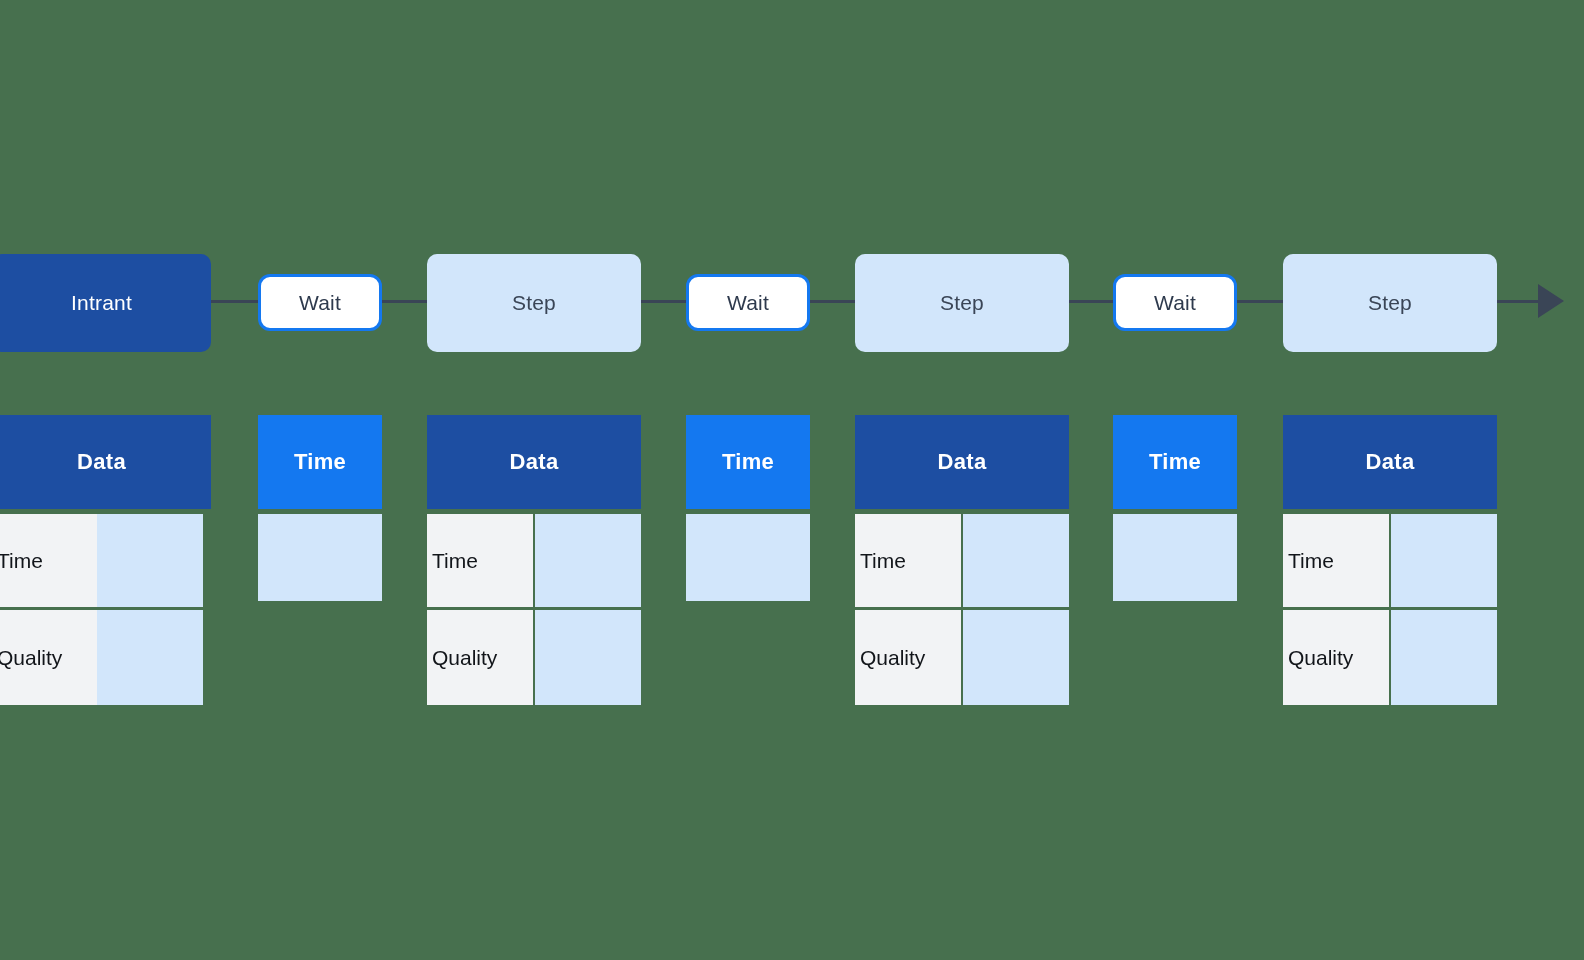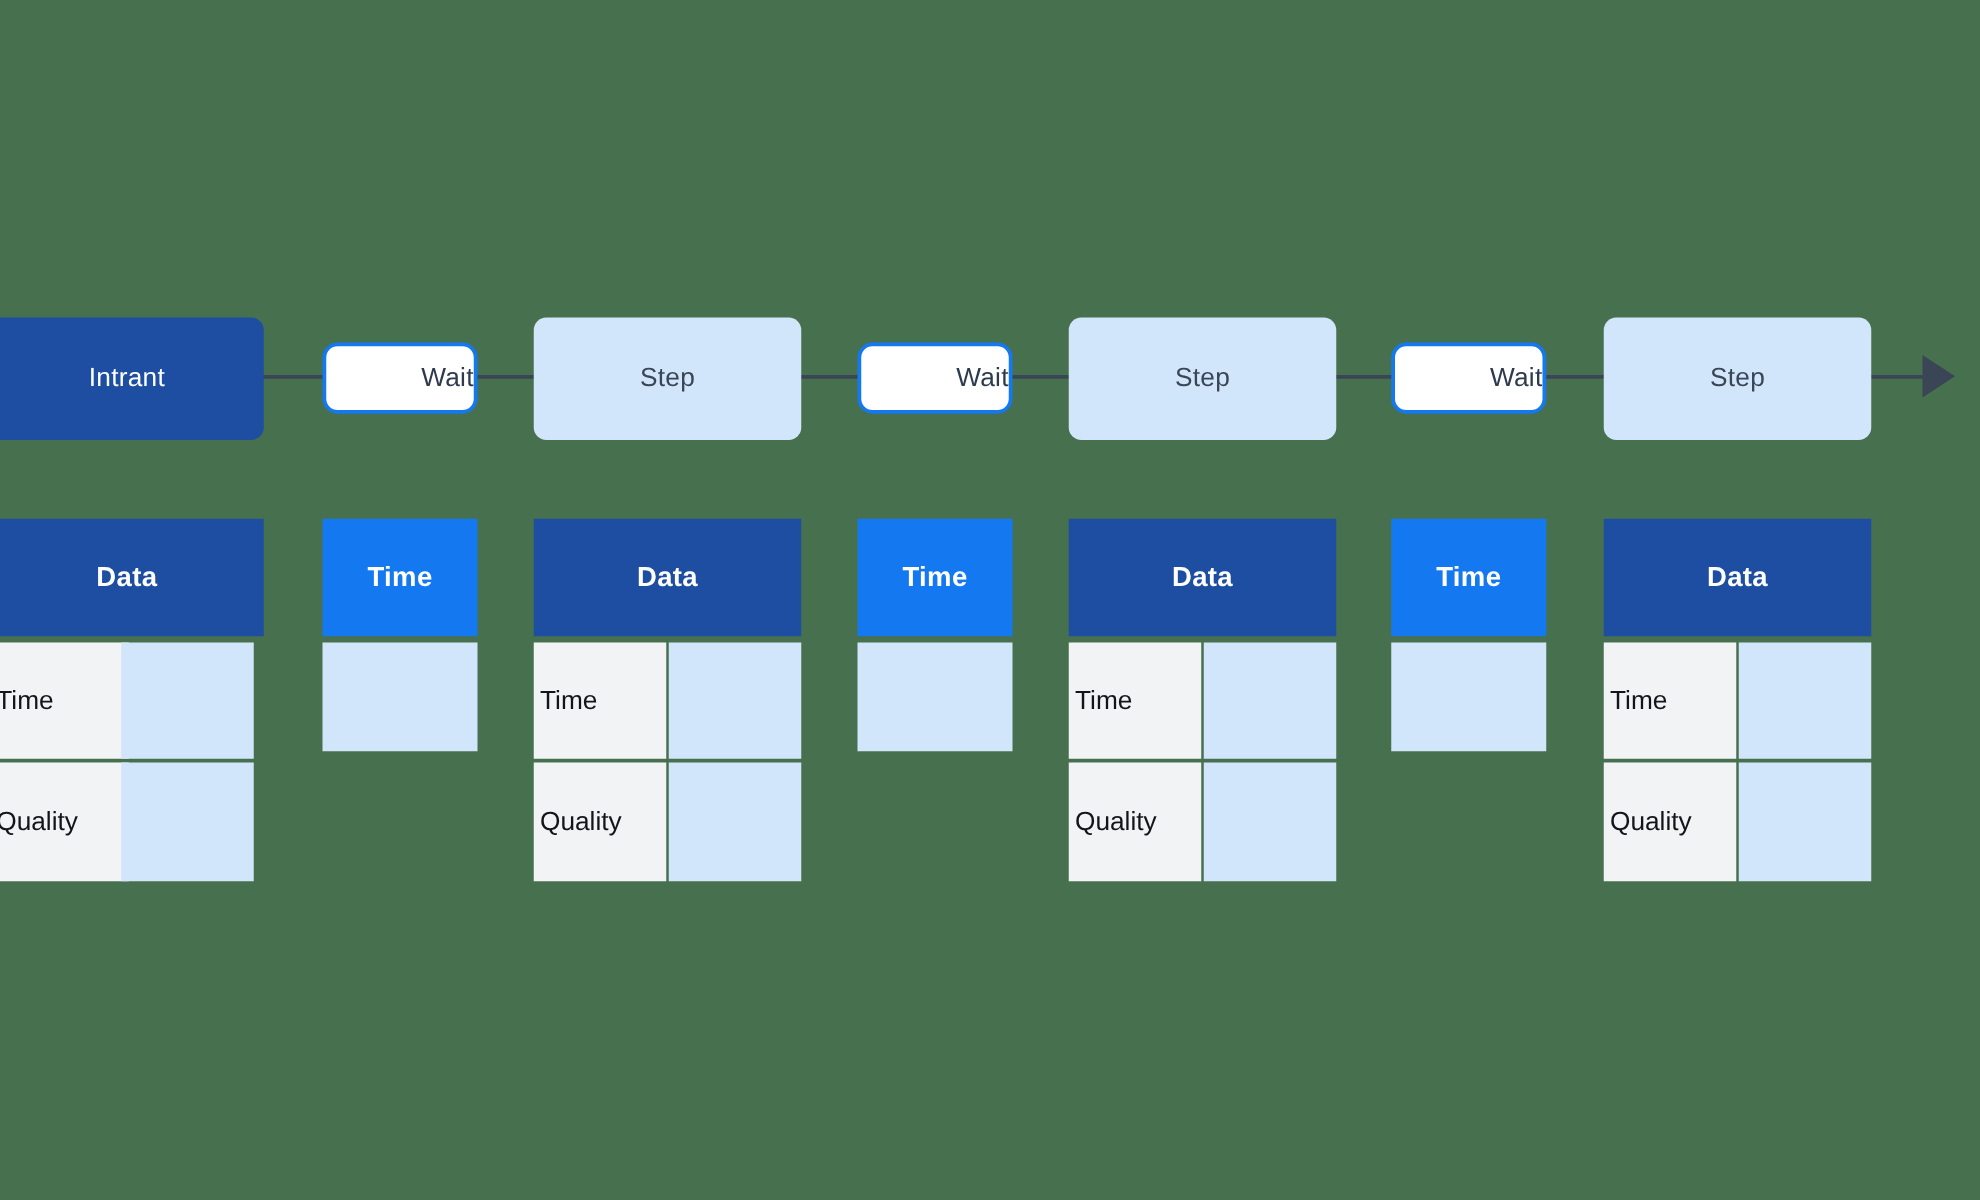--- a/index.html
+++ b/index.html
@@ -43,21 +43,20 @@
     font-size: 21px;
     letter-spacing: .2px;
   }
   .node-wait {
     background: #ffffff;
     color: #2e3a4d;
     border: 3px solid #1478f0;
     border-radius: 12px;
     font-size: 21px;
     letter-spacing: .2px;
-    justify-content: flex-end;
   }
 
   .connector {
     position: absolute;
     height: 3px;
     background: #3a4556;
   }
   .arrow-head {
     position: absolute;
     width: 0;

